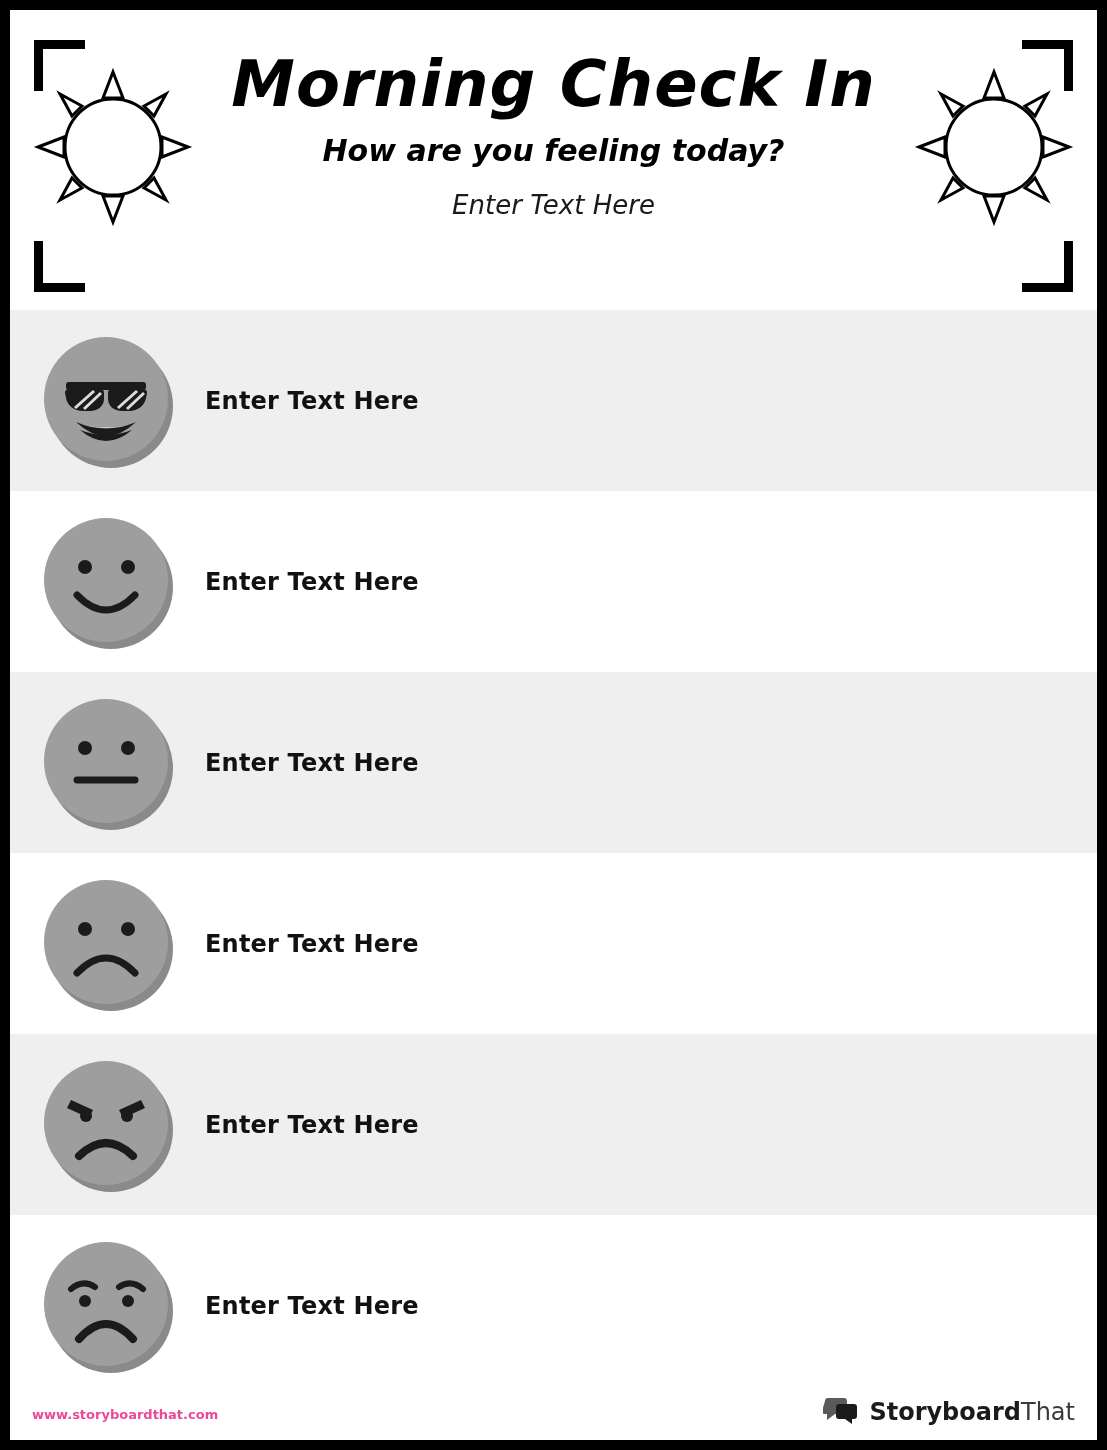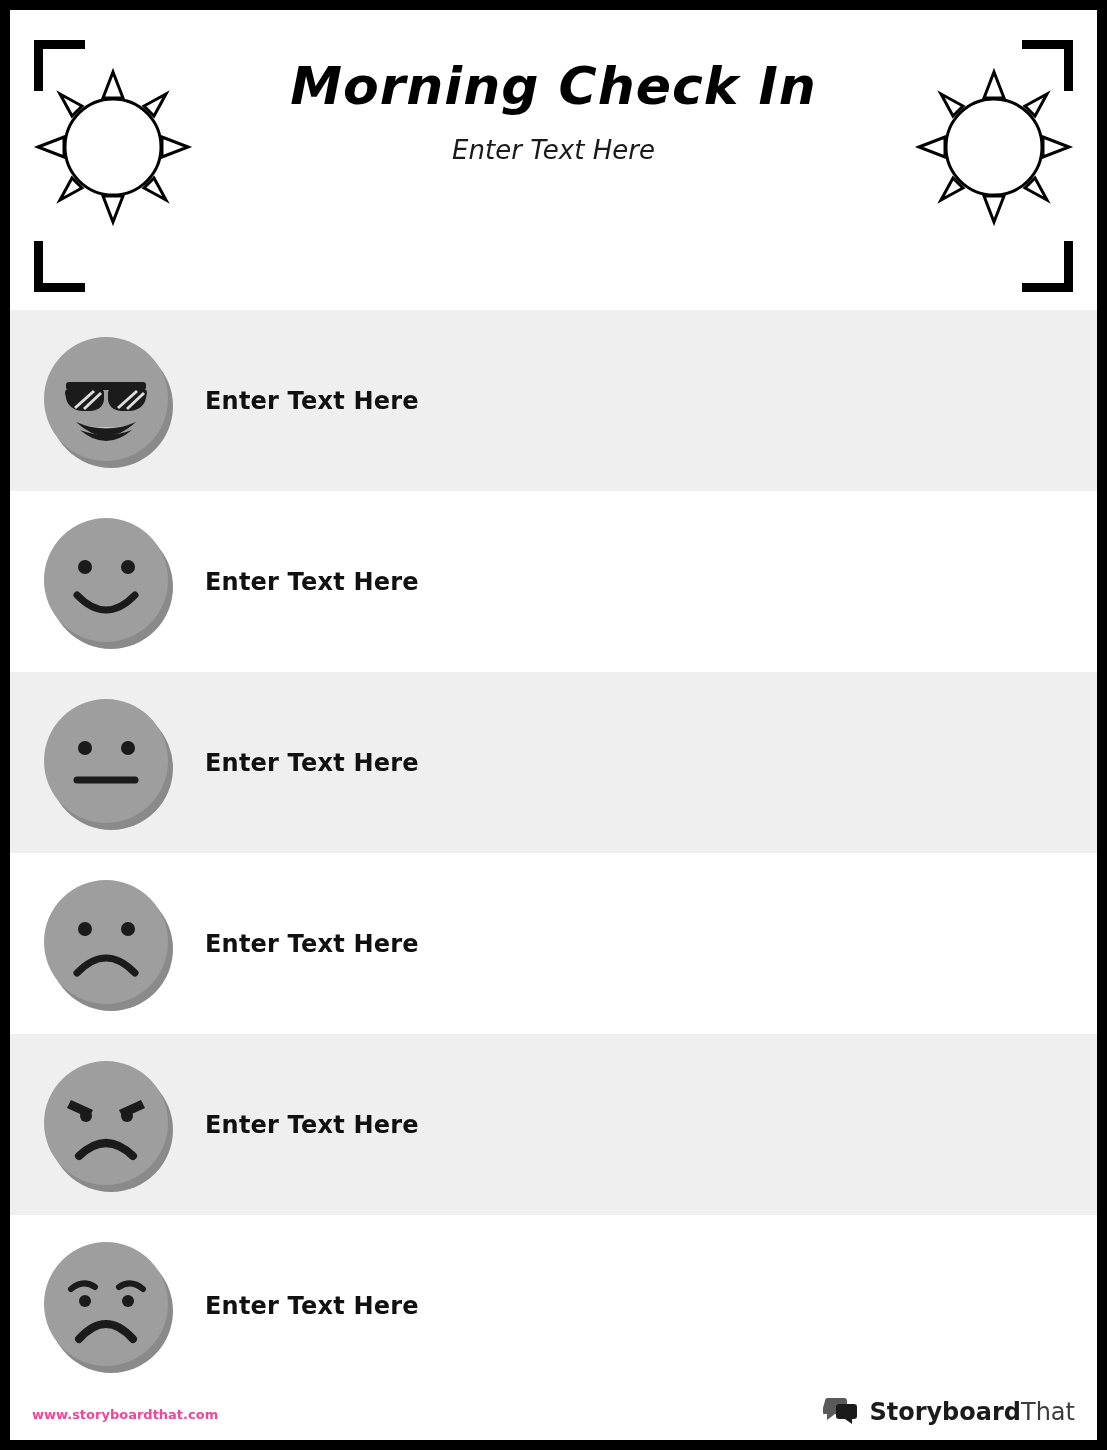--- a/index.html
+++ b/index.html
@@ -67,25 +67,25 @@
     position: absolute;
     left: 150px;
     right: 150px;
     top: 42px;
     text-align: center;
   }
   .title {
     font-family: "DejaVu Sans", sans-serif;
     font-weight: bold;
     font-style: italic;
-    font-size: 52px;
+    font-size: 64px;
     line-height: 1.02;
     letter-spacing: 1px;
     color: #000;
-    margin: 8px;
+    margin: 0;
     white-space: nowrap;
   }
   .subtitle {
     font-family: "DejaVu Sans", sans-serif;
     font-weight: bold;
     font-style: italic;
     font-size: 30px;
     color: #000;
     margin: 16px 0 0 0;
   }
@@ -201,20 +201,21 @@
           <polygon points="160,85 134,75 134,95"></polygon>
           <polygon points="32,32 54,44 44,54"></polygon>
           <polygon points="138,32 126,54 116,44"></polygon>
           <polygon points="32,138 44,116 54,126"></polygon>
           <polygon points="138,138 116,126 126,116"></polygon>
         </g>
       </svg>
 
       <div class="title-block">
         <h1 class="title">Morning Check In</h1>
+        <p class="subtitle">How are you feeling today?</p>
         <p class="enter-top">Enter Text Here</p>
       </div>
     </div>
 
     <div class="rows">
 
       <div class="row shaded">
         <div class="face-cell">
           <svg class="face" viewBox="0 0 142 142">
             <circle cx="74" cy="76" r="62" fill="#8a8a8a"></circle>

